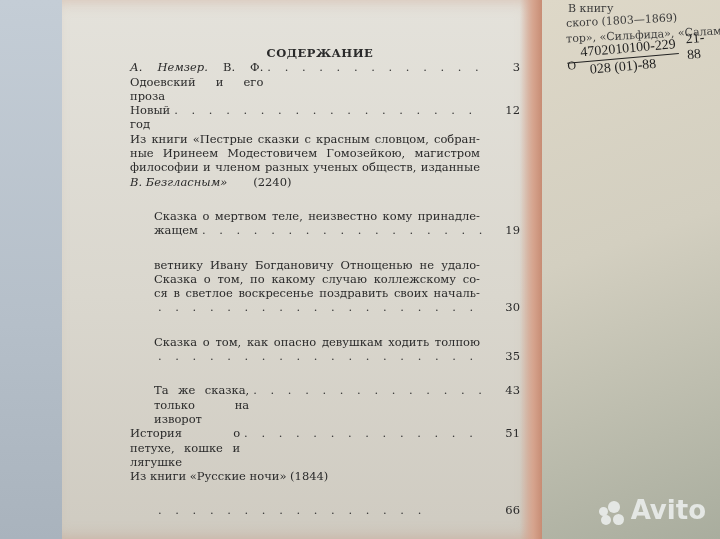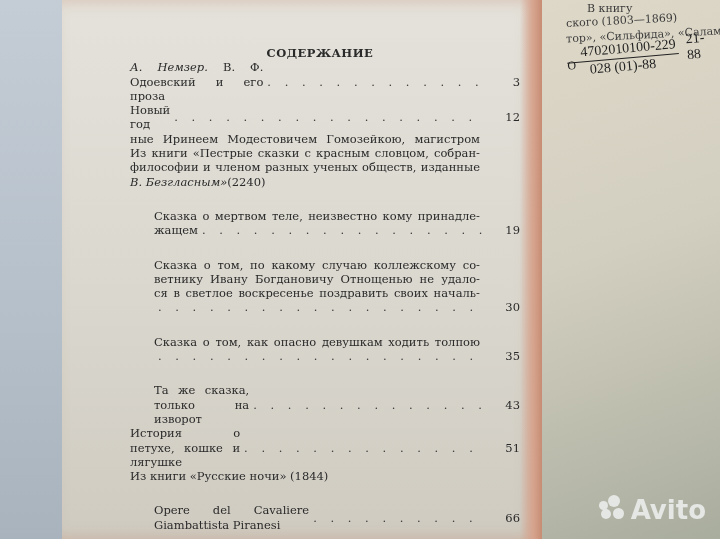--- a/index.html
+++ b/index.html
@@ -39,51 +39,51 @@
     .frac .year { position: absolute; left: 120px; top: -4px; font-size: 14px; }
 
     .toc {
       position: absolute; left: 130px; top: 46px; width: 390px;
       color: #2a2a2a; font-size: 11.5px; line-height: 14.3px;
     }
     .toc-title {
       text-align: center; font-weight: bold; font-size: 11.5px; letter-spacing: 0.5px;
       margin-bottom: 0; margin-left: -10px;
     }
-    .entry { position: relative; display: flex; align-items: center; }
+    .entry { position: relative; display: flex; align-items: flex-start; }
     .entry .text { flex: 0 1 auto; text-align: justify; }
     .entry .dots {
       flex: 1 1 auto; overflow: hidden; white-space: nowrap; letter-spacing: 5px;
       color: #3a3a3a; margin: 0 4px; min-width: 20px;
     }
     .entry .page { flex: 0 0 34px; text-align: right; }
     .entry.noleader .dots { visibility: hidden; }
     .indent2 { padding-left: 24px; margin-top: 20px; }
     .ital { font-style: italic; }
     .block { position: relative; }
     .block .line { display: block; text-align: justify; text-align-last: justify; padding-right: 40px; }
-    .block .line.last { text-align-last: left; display: flex; padding-right: 0; }
+    .block .line.last { text-align-last: left; display: flex; padding-right: 0; gap: 26px; }
 
     .avito {
-      position: absolute; right: 14px; bottom: 14px; display: flex; align-items: flex-start;
+      position: absolute; right: 14px; bottom: 14px; display: flex; align-items: flex-end;
       color: #e9ecea; font-family: "DejaVu Sans", sans-serif; font-weight: bold; font-size: 26px;
       opacity: 0.92;
     }
     .avito-dots { position: relative; width: 28px; height: 24px; margin-right: 4px; }
     .avito-dots span { position: absolute; background: #e9ecea; border-radius: 50%; }
   </style>
 </head>
 <body>
 
 <div class="bg-left"></div>
 <div class="page-left"></div>
 <div class="spine"></div>
 <div class="page-right"></div>
 
-<div class="right-text" style="left:587px; top:2px;">В книгу</div>
+<div class="right-text" style="left:568px; top:2px;">В книгу</div>
 <div class="right-text" style="left:566px; top:14px; transform:rotate(-3deg);">ского (1803—1869)</div>
 <div class="right-text" style="left:566px; top:28px; transform:rotate(-3deg);">тор», «Сильфида», «Саламан</div>
 
 <div class="frac" style="top:40px;">
   <span class="pre">О</span>
   <div><span class="num">4702010100-229</span></div>
   <div class="den">028 (01)-88</div>
   <span class="year">21-88</span>
 </div>
 
@@ -96,41 +96,41 @@
     <span class="page">3</span>
   </div>
 
   <div class="entry">
     <span class="text">Новый год</span>
     <span class="dots">. . . . . . . . . . . . . . . . . . . . . . . . . . . . . . . . . . . .</span>
     <span class="page">12</span>
   </div>
 
   <div class="block">
+    <span class="line">Из книги «Пестрые сказки с красным словцом, собран-</span>
     <span class="line">ные Иринеем Модестовичем Гомозейкою, магистром</span>
-    <span class="line">Из книги «Пестрые сказки с красным словцом, собран-</span>
     <span class="line">философии и членом разных ученых обществ, изданные</span>
     <span class="line last">
         <span class="ital">В. Безгласным»</span>
         <span> (2240)</span>
       </span>
   </div>
 
   <div class="block indent2">
     <span class="line">Сказка о мертвом теле, неизвестно кому принадле-</span>
     <div class="entry">
       <span class="text">жащем</span>
       <span class="dots">. . . . . . . . . . . . . . . . . . . . . . . . . . . . . . . . .</span>
       <span class="page">19</span>
     </div>
   </div>
 
   <div class="block indent2">
+    <span class="line">ветнику Ивану Богдановичу Отнощенью не удало-</span>
     <span class="line">Сказка о том, по какому случаю коллежскому со-</span>
-    <span class="line">ветнику Ивану Богдановичу Отнощенью не удало-</span>
     <span class="line">ся в светлое воскресенье поздравить своих началь-</span>
     <div class="entry">
       <span class="dots">. . . . . . . . . . . . . . . . . . . . . . . . . . . .</span>
       <span class="page">30</span>
     </div>
   </div>
 
   <div class="block indent2">
     <span class="line">Сказка о том, как опасно девушкам ходить толпою</span>
     <div class="entry">
@@ -151,21 +151,20 @@
     <span class="page">51</span>
   </div>
 
   <div class="entry noleader">
     <span class="text">Из книги «Русские ночи» (1844)</span>
     <span class="dots"></span>
     <span class="page"></span>
   </div>
 
   <div class="entry indent2">
-    <span class="text">Opere del Cavaliere Giambattista Piranesi</span>
     <span class="dots">. . . . . . . . . . . . . . . .</span>
     <span class="page">66</span>
   </div>
 
   <div class="entry indent2">
     <span class="text">Бригадир</span>
     <span class="dots">. . . . . . . . . . . . . . . . . . . . . . . . . . . . . . . .</span>
     <span class="page">74</span>
   </div>
 

